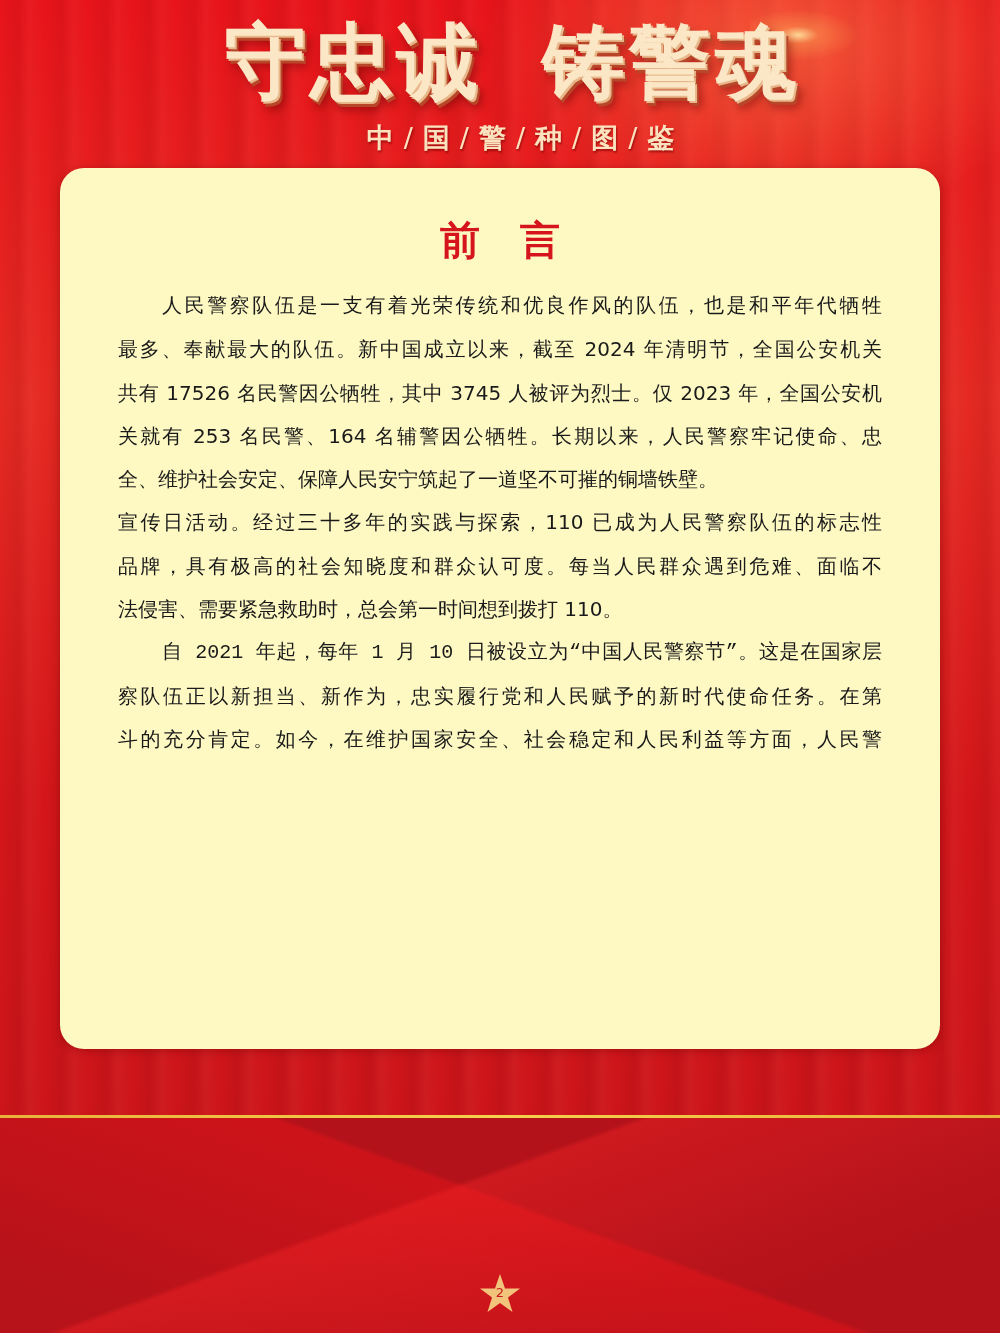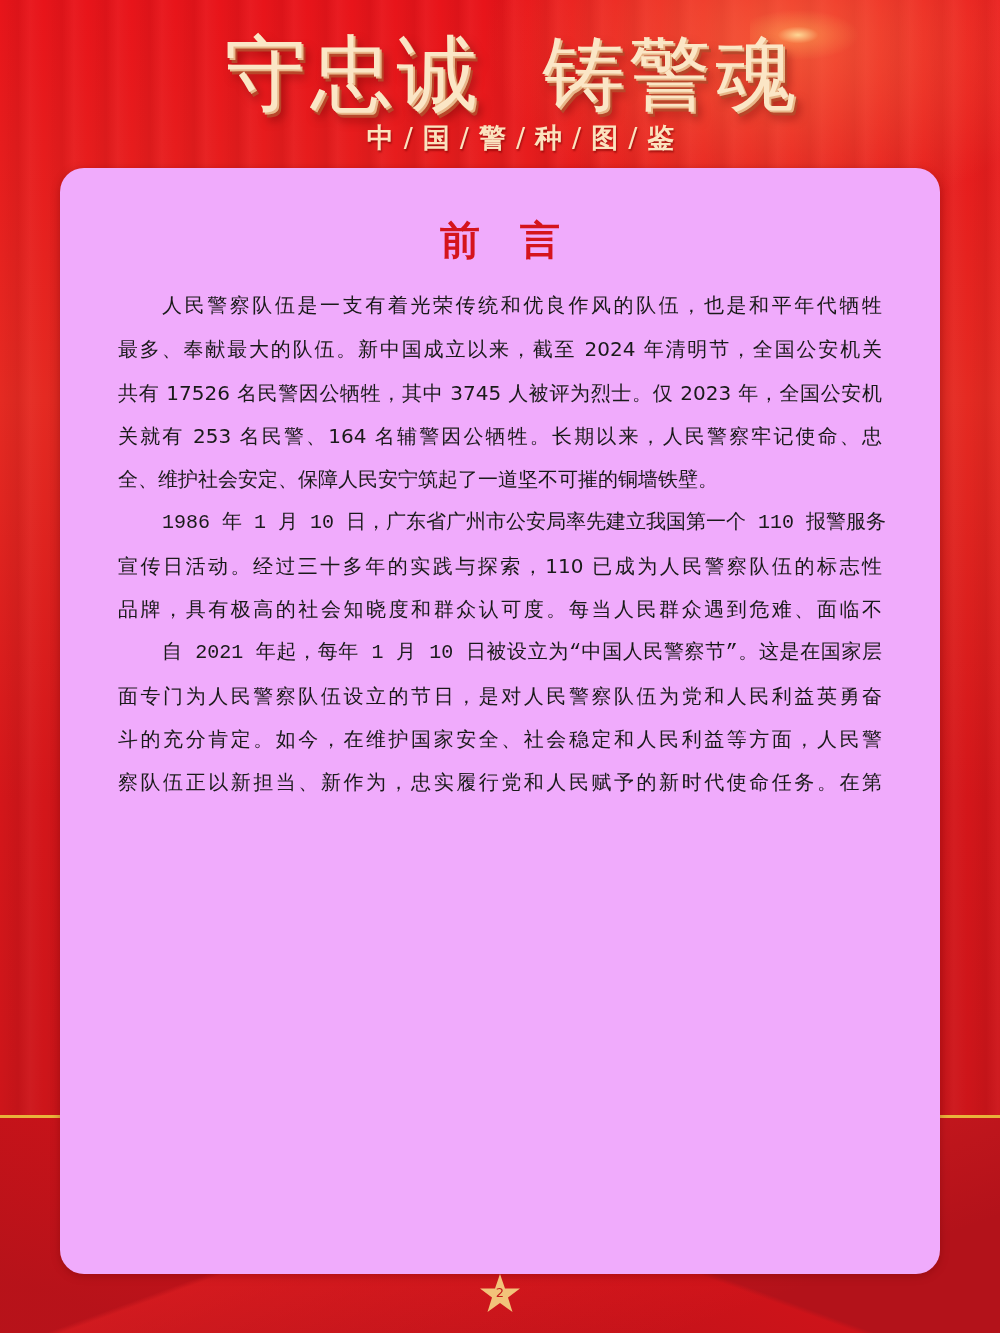--- a/index.html
+++ b/index.html
@@ -24,42 +24,42 @@
     }
     .gold-line {
       position: absolute; left: 0; right: 0; top: 1115px; height: 3px;
       background: linear-gradient(90deg, #e8b23a, #f5d14d, #e8b23a);
     }
     .flare {
       position: absolute; left: 750px; top: 5px; width: 120px; height: 60px;
       background: radial-gradient(ellipse at 40% 50%, rgba(255,230,160,0.9) 0%, rgba(255,180,90,0.35) 20%, rgba(255,120,60,0) 60%);
     }
     .main-title {
-      position: absolute; left: 0; right: 0; top: 24px;
+      position: absolute; left: 0; right: 0; top: 12px;
       text-align: center;
-      font-family: "DejaVu Sans", sans-serif; font-weight: normal;
+      font-family: "DejaVu Sans", sans-serif; font-weight: bold;
       font-size: 82px; line-height: 100px; letter-spacing: 4px;
       color: #fbe6c6;
       text-shadow: 2px 2px 0 #e7b78a, 4px 5px 0 #b8472a, 6px 8px 10px rgba(90,0,0,0.5);
       padding-left: 25px;
     }
     .main-title .gap { display: inline-block; width: 60px; }
     .subtitle {
       position: absolute; left: 0; right: 0; top: 118px;
       text-align: center;
       font-family: "DejaVu Sans", sans-serif; font-weight: bold;
       font-size: 27px; line-height: 40px; letter-spacing: 2px;
       color: #fbe3bf;
       text-shadow: 1px 2px 2px rgba(120,0,0,0.6);
       padding-left: 43px;
     }
     .subtitle .sep { font-weight: normal; margin: 0 8px; }
     .card {
-      position: absolute; left: 60px; top: 168px; width: 880px; height: 1106px;
-      background: #f0abfc; border-radius: 24px;
+      position: absolute; left: 60px; top: 168px; width: 880px; height: 881px;
+      background: #fef9c3; border-radius: 24px;
       box-shadow: 0 2px 8px rgba(100,0,0,0.35);
     }
     .preface-title {
       position: absolute; left: 0; right: 0; top: 46px;
       text-align: center; color: #d5141c;
       font-family: "DejaVu Sans", sans-serif; font-weight: bold;
       font-size: 40px; line-height: 52px; letter-spacing: 40px; text-indent: 40px;
     }
     .body-text {
       position: absolute; left: 58px; top: 117px; width: 764px;
@@ -103,29 +103,28 @@
 
   <div class="body-text">
     <div>
       <span class="line indent">人民警察队伍是一支有着光荣传统和优良作风的队伍，也是和平年代牺牲</span>
       <span class="line">最多、奉献最大的队伍。新中国成立以来，截至 2024 年清明节，全国公安机关</span>
       <span class="line">共有 17526 名民警因公牺牲，其中 3745 人被评为烈士。仅 2023 年，全国公安机</span>
       <span class="line">关就有 253 名民警、164 名辅警因公牺牲。长期以来，人民警察牢记使命、忠</span>
       <span class="line last">全、维护社会安定、保障人民安宁筑起了一道坚不可摧的铜墙铁壁。</span>
     </div>
     <div>
-      <span class="line indent">1986 年 1 月 10 日，广东省广州市公安局率先建立我国第一个 110 报警服务</span>
       <span class="line">宣传日活动。经过三十多年的实践与探索，110 已成为人民警察队伍的标志性</span>
       <span class="line">品牌，具有极高的社会知晓度和群众认可度。每当人民群众遇到危难、面临不</span>
+      <span class="line last">法侵害、需要紧急救助时，总会第一时间想到拨打 110。</span>
     </div>
     <div>
       <span class="line indent">自 2021 年起，每年 1 月 10 日被设立为“中国人民警察节”。这是在国家层</span>
-      <span class="line">面专门为人民警察队伍设立的节日，是对人民警察队伍为党和人民利益英勇奋</span>
+      <span class="line">察队伍正以新担当、新作为，忠实履行党和人民赋予的新时代使命任务。在第</span>
       <span class="line">斗的充分肯定。如今，在维护国家安全、社会稳定和人民利益等方面，人民警</span>
-      <span class="line">察队伍正以新担当、新作为，忠实履行党和人民赋予的新时代使命任务。在第</span>
     </div>
   </div>
 </div>
 
 <svg class="page-star" viewBox="0 0 44 44">
   <polygon points="22,2 27,16.5 42,16.5 30,25.5 34.5,40 22,31 9.5,40 14,25.5 2,16.5 17,16.5" fill="#f2c37a"></polygon>
 </svg>
 <div class="page-num">2</div>
 
 </body></html>

